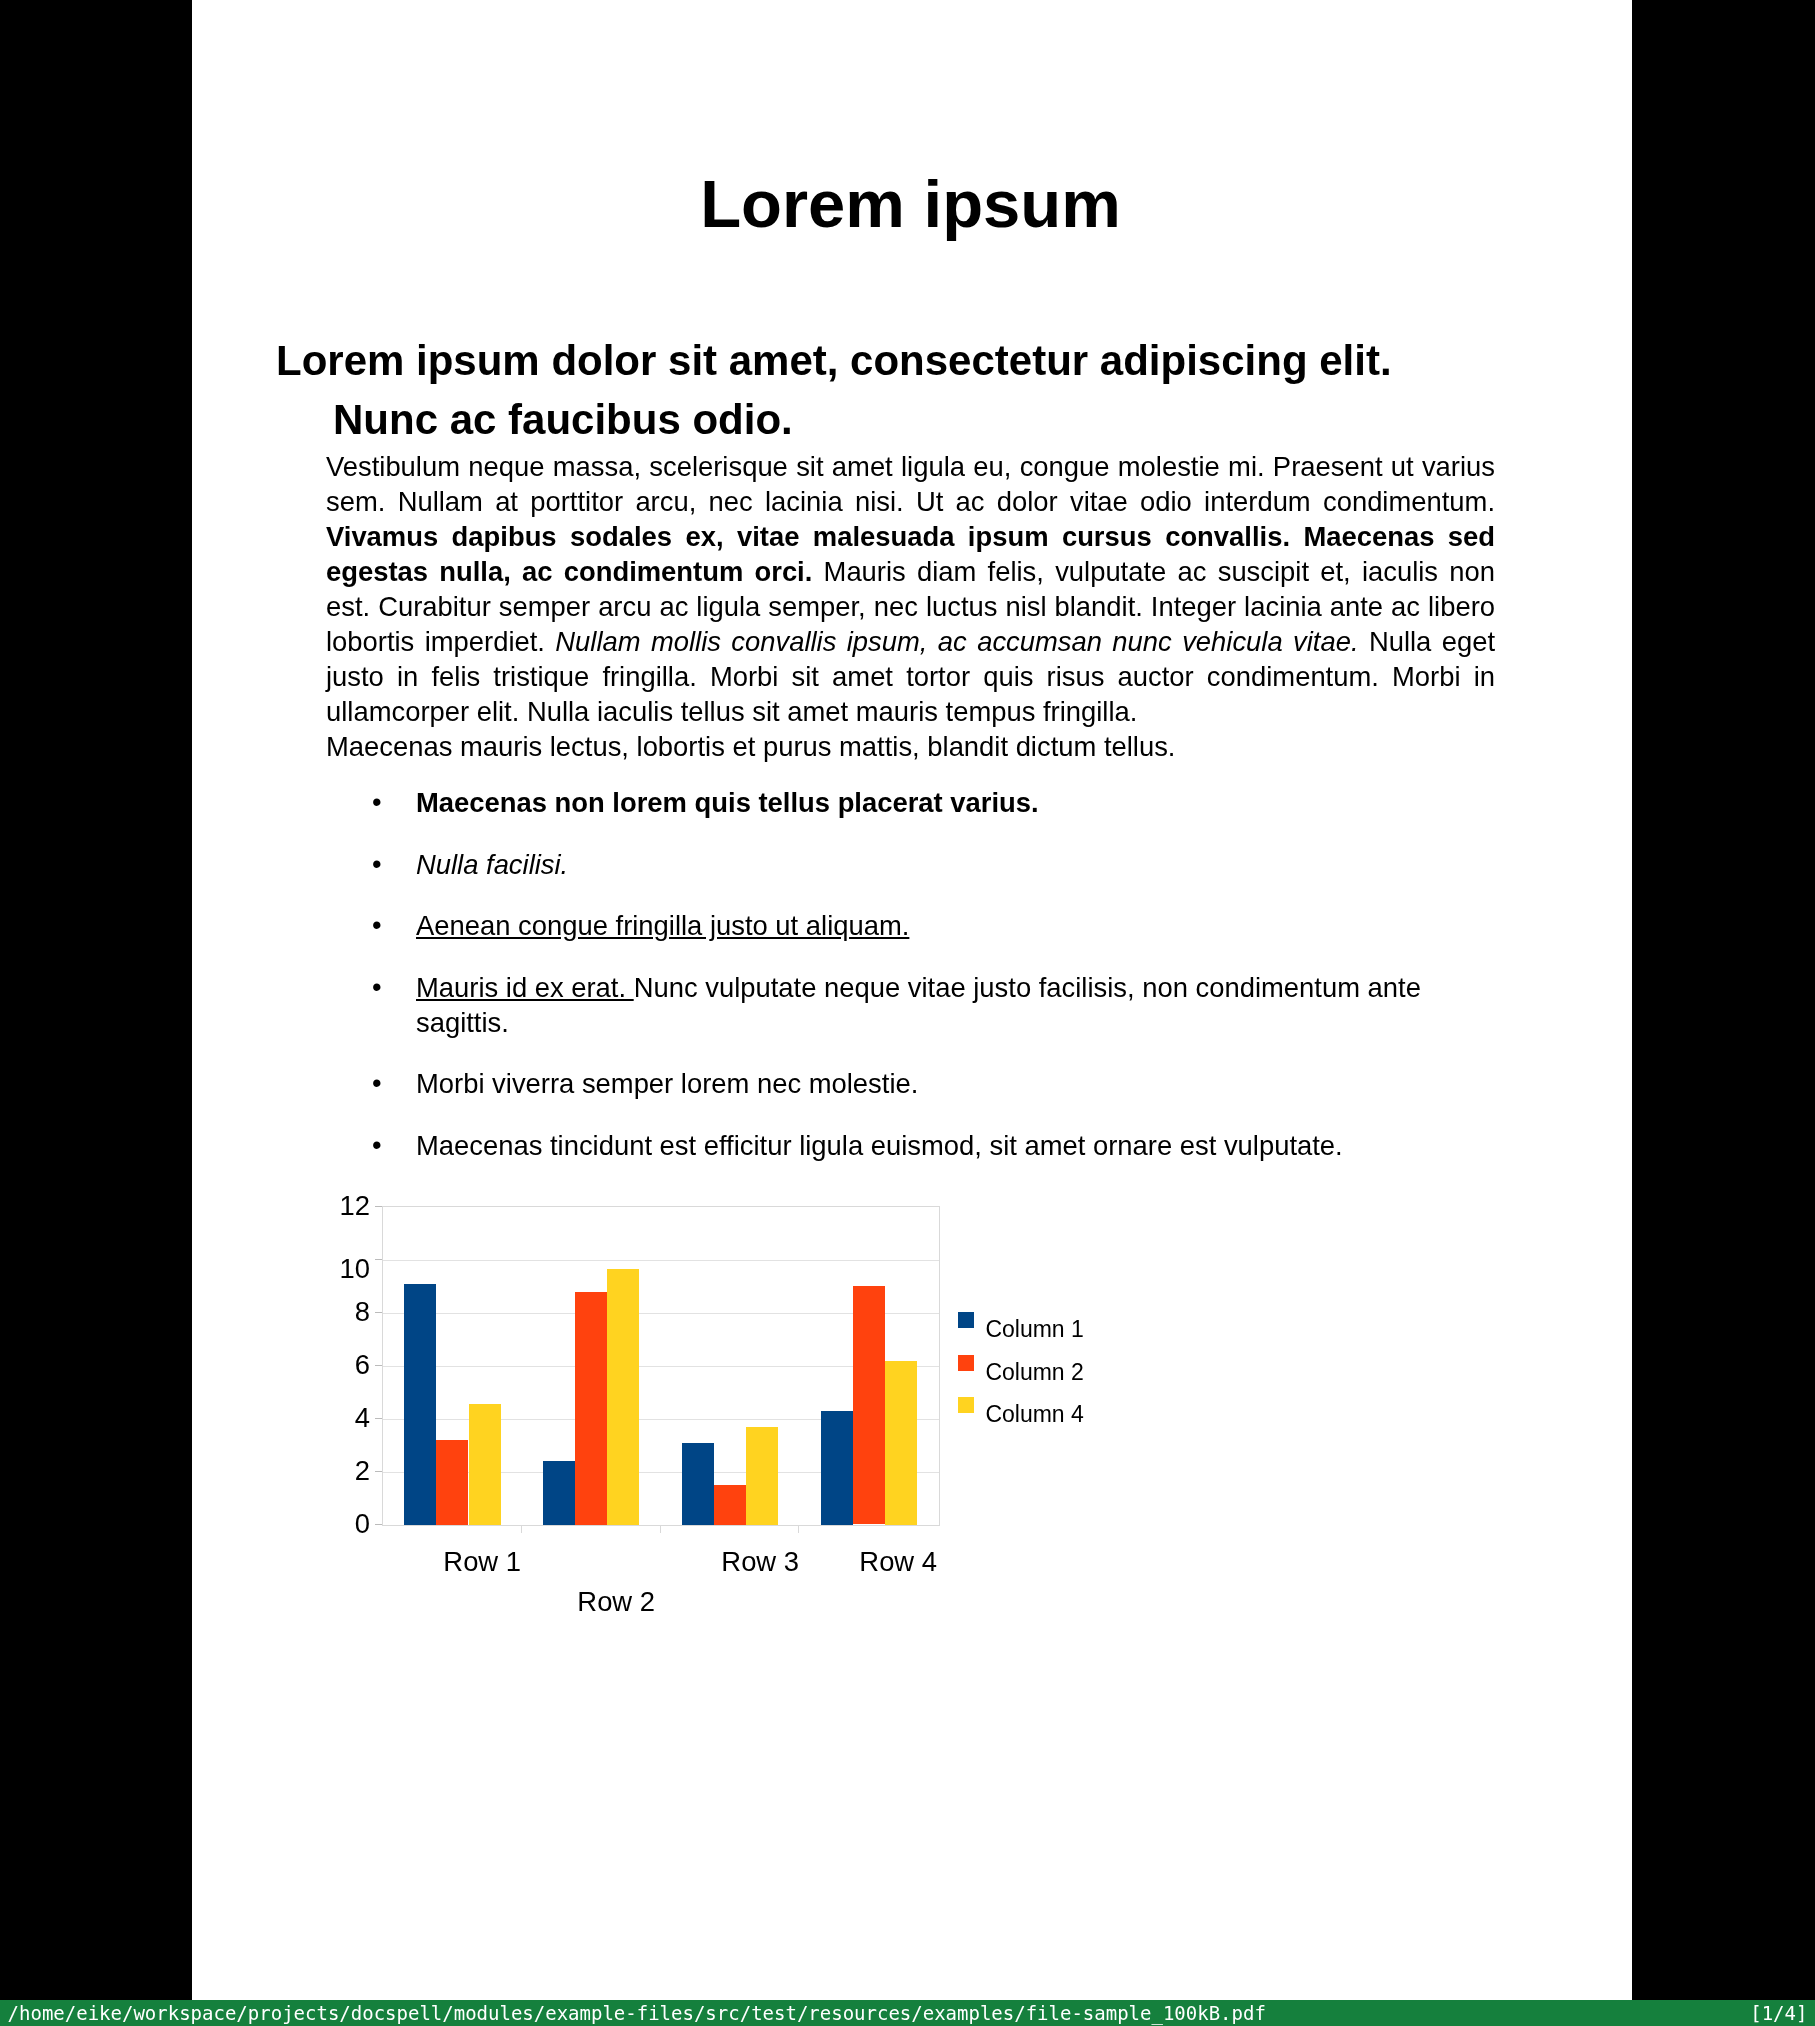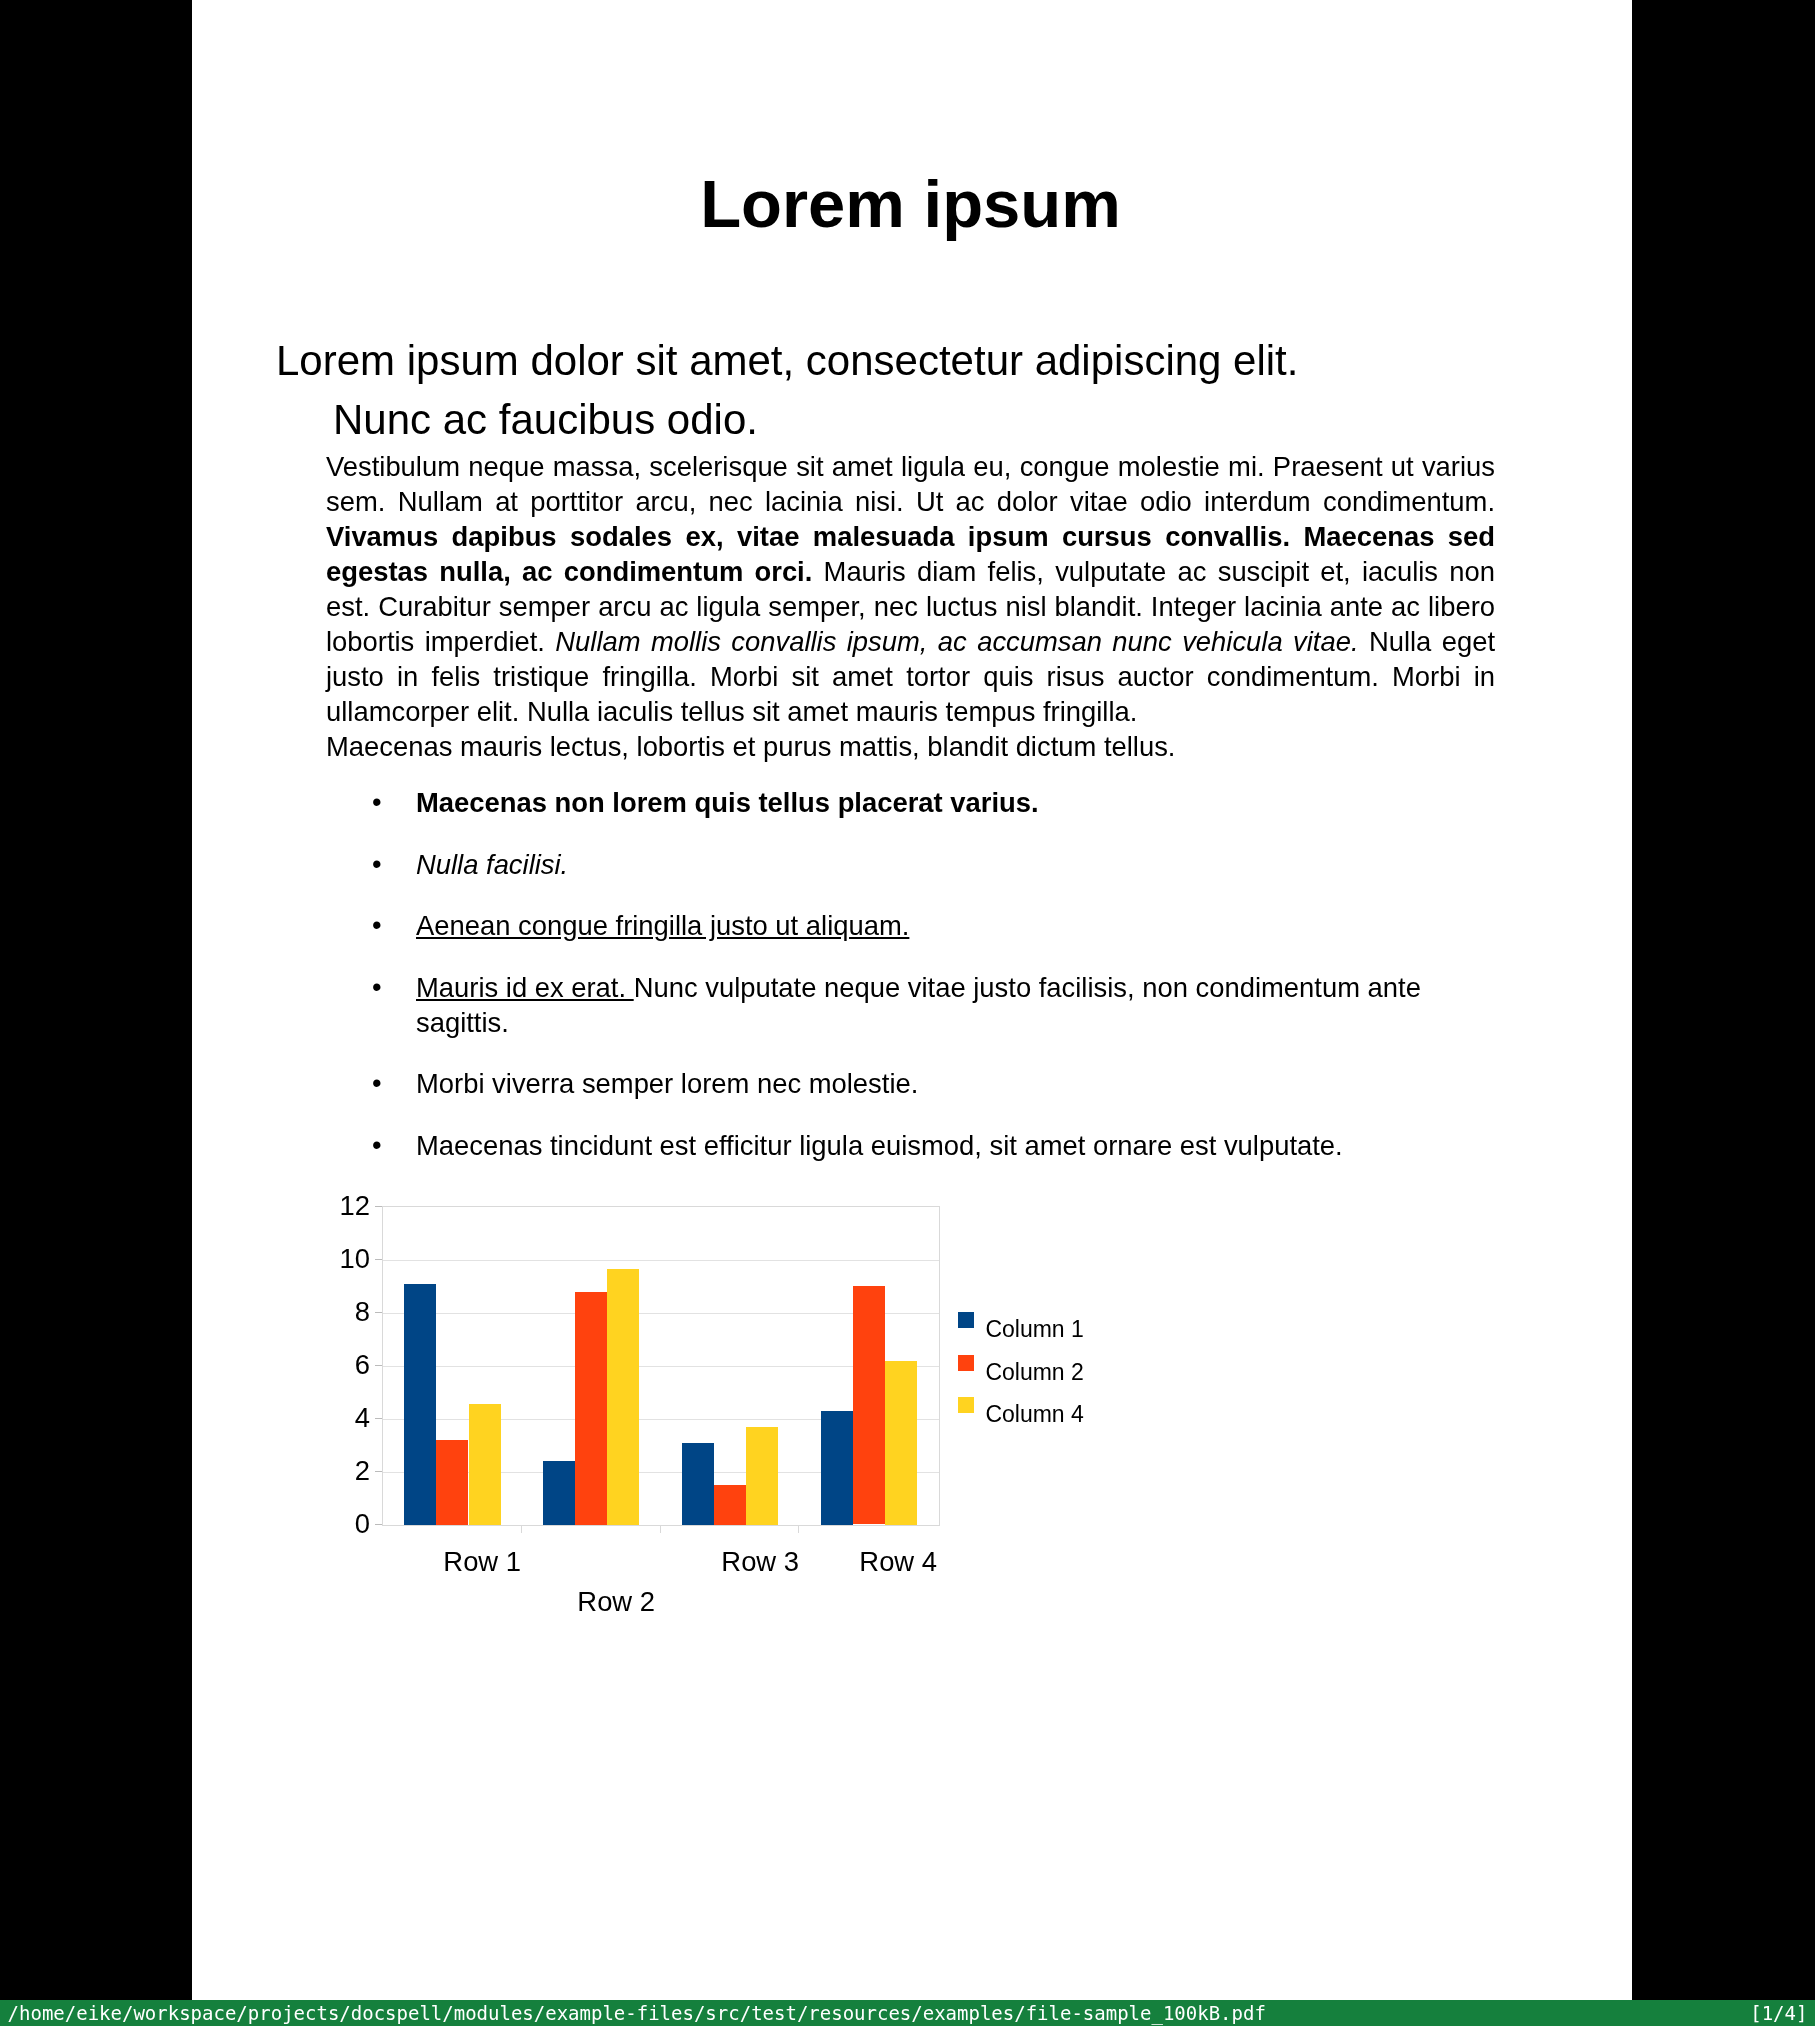--- a/index.html
+++ b/index.html
@@ -2,21 +2,21 @@
 <html style="font-size:15px"><head>
 <meta charset="utf-8">
 <style>
   html,body{margin:0;padding:0;}
   body{width:1815px;height:2026px;background:#000;position:relative;overflow:hidden;
        font-family:"Liberation Sans",sans-serif;}
   .viewer{position:absolute;inset:0;}
   .page{position:absolute;left:192px;top:0;width:1440px;height:2001px;background:#ffffff;color:#000;}
   .content{padding:0 137px 0 134px;}
   .doc-title{margin:167px 0 0 0;text-align:center;font-size:67px;line-height:74px;font-weight:700;}
-  .doc-heading{margin:90px 0 0 -50px;font-size:42px;line-height:59px;font-weight:400;}
+  .doc-heading{margin:90px 0 0 -50px;font-size:42px;line-height:59px;font-weight:700;}
   .doc-heading .hline{white-space:nowrap;}
   .doc-heading .hline2{margin-left:57px;}
   p.par{margin:0;text-align:justify;font-size:27.4px;line-height:35px;}
   .p1{margin-top:45px;}
   .p2{margin-top:40px;text-align:left;}
   .b{font-weight:700;}
   .i{font-style:italic;}
   .u{text-decoration:underline;}
   .list{margin-top:21px;}
   .li{position:relative;padding-left:90px;font-size:27.4px;line-height:35px;margin-bottom:26.5px;}
@@ -99,21 +99,21 @@
       <div class="ytick" style="top: 318px;">0</div>
           <div class="ytickmark" style="top: 335px;"></div>
           <div class="ytick" style="top: 265px;">2</div>
           <div class="ytickmark" style="top: 282px;"></div>
           <div class="ytick" style="top: 212px;">4</div>
           <div class="ytickmark" style="top: 229px;"></div>
           <div class="ytick" style="top: 159px;">6</div>
           <div class="ytickmark" style="top: 176px;"></div>
           <div class="ytick" style="top: 106px;">8</div>
           <div class="ytickmark" style="top: 123px;"></div>
-          <div class="ytick" style="top: 53px;">10</div>
+          <div class="ytick" style="top: 63px;">10</div>
           <div class="ytickmark" style="top: 70px;"></div>
           <div class="ytick" style="top: 0px;">12</div>
           <div class="ytickmark" style="top: 17px;"></div>
           <div class="xlab" style="left: 56px; width: 139px;">Row 1</div>
           <div class="xlab" style="left: 190px; width: 139px; margin-top: 40px;">Row 2</div>
           <div class="xtickmark" style="left: 195px;"></div>
           <div class="xlab" style="left: 334px; width: 139px;">Row 3</div>
           <div class="xtickmark" style="left: 334px;"></div>
           <div class="xlab" style="left: 472px; width: 139px;">Row 4</div>
           <div class="xtickmark" style="left: 472px;"></div>

